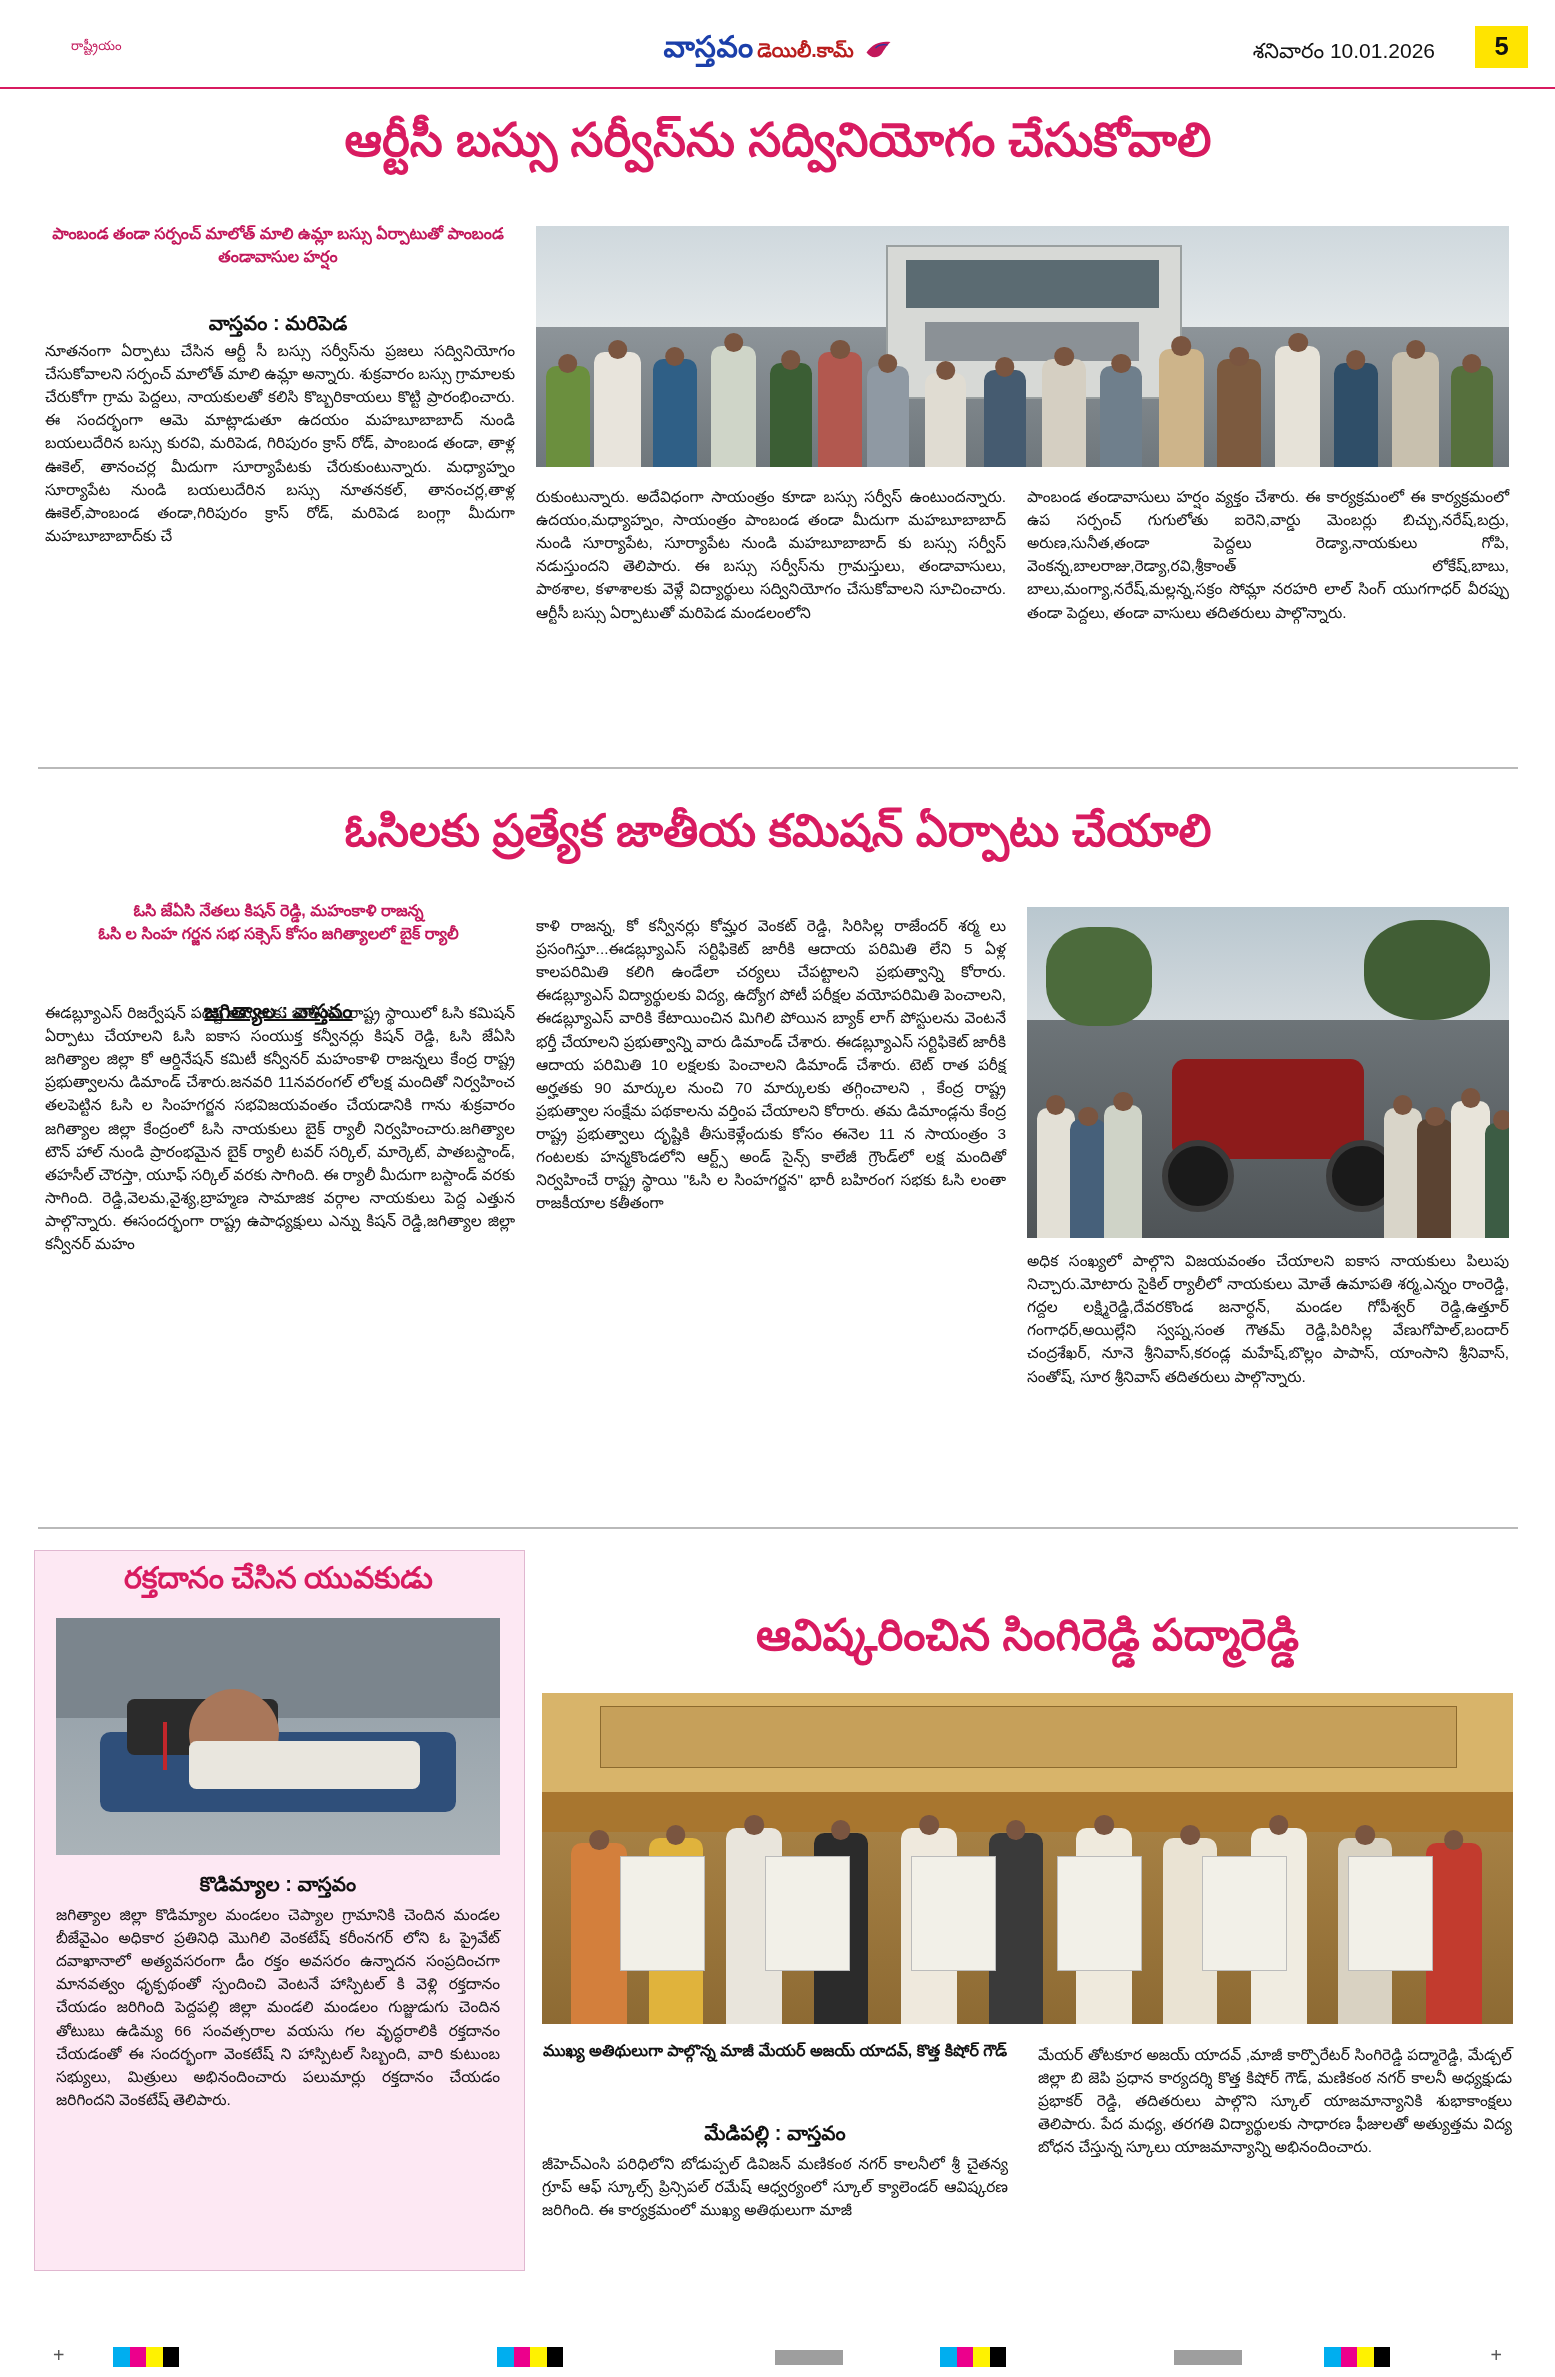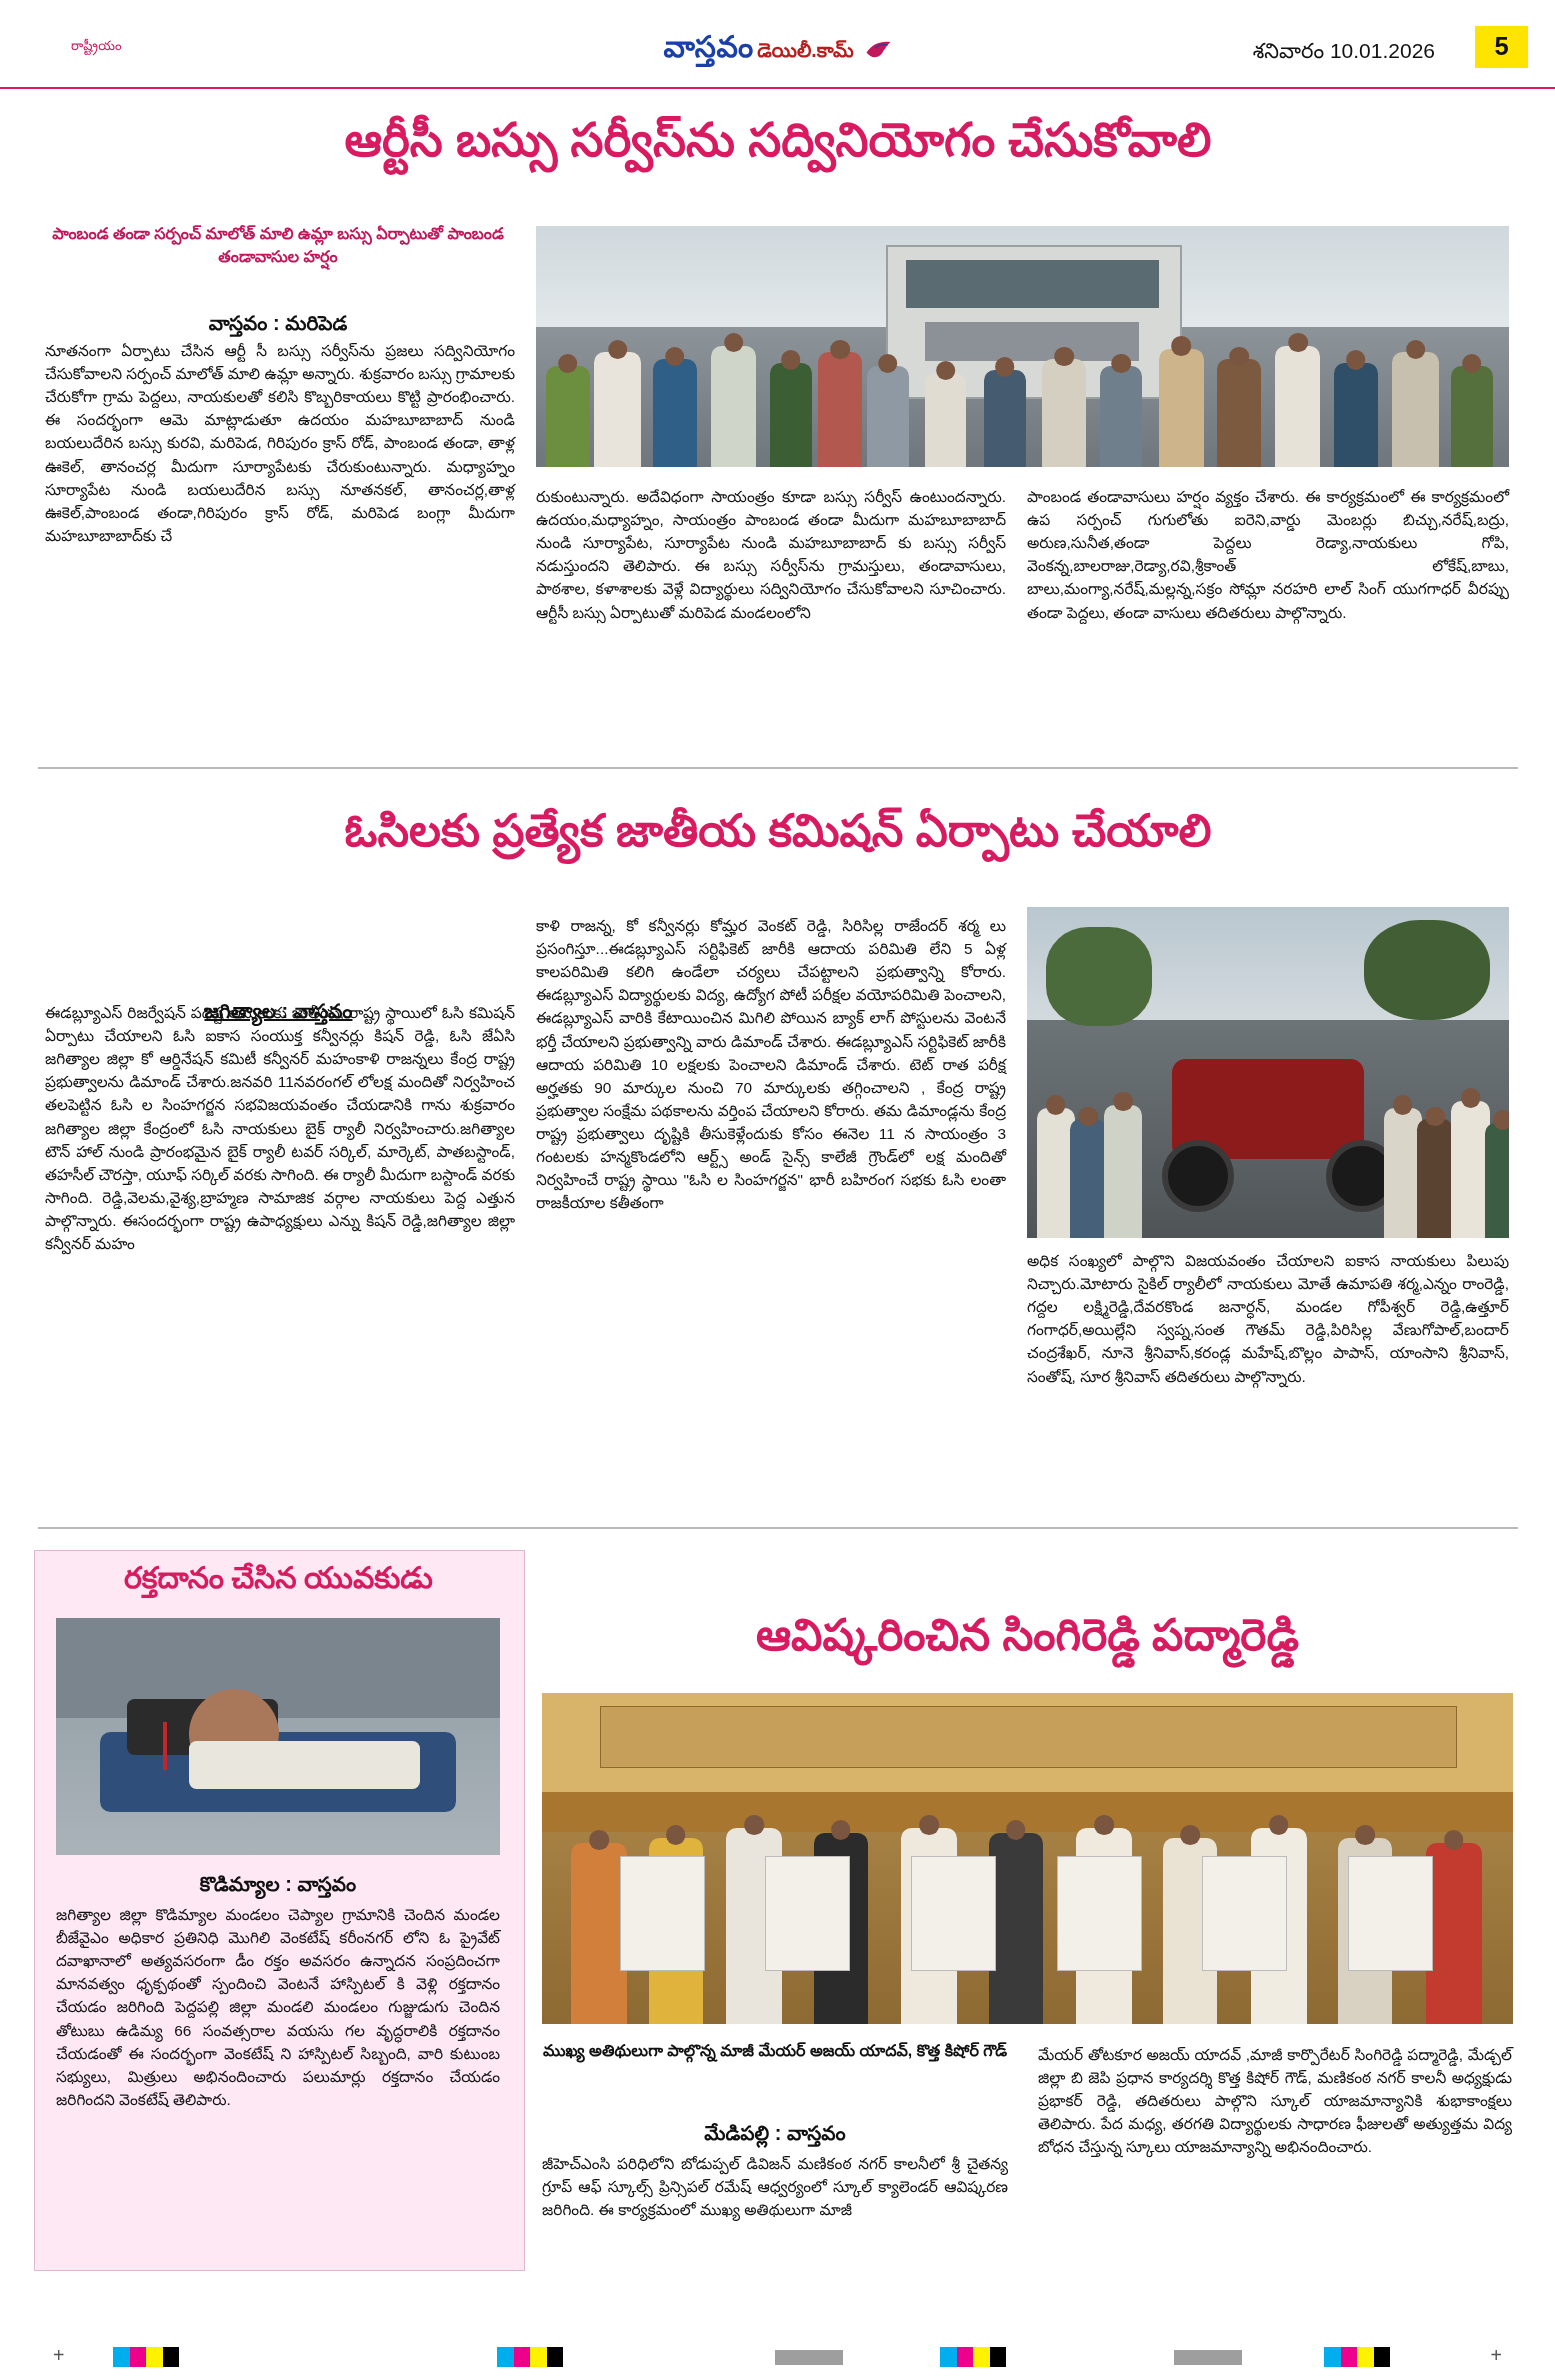--- a/index.html
+++ b/index.html
@@ -166,20 +166,22 @@
       <i style="left:82%;width:44px;height:60%;background:#2f4e68"></i>
       <i style="left:88%;width:47px;height:66%;background:#c8c0ae"></i>
       <i style="left:94%;width:42px;height:58%;background:#56703d"></i>
     </div>
   </div>
 
   <div class="rule" style="left:38px; top:767px; width:1480px; height:2.3px;"></div>
 
   <div class="hl-red" id="story2-title">ఓసిలకు ప్రత్యేక జాతీయ కమిషన్ ఏర్పాటు చేయాలి</div>
 
+  <div class="kicker" id="s2-kicker" style="white-space:pre-line">ఓసి జేఏసి నేతలు కిషన్ రెడ్డి, మహంకాళి రాజన్న
+ఓసి ల సింహ గర్జన సభ సక్సెస్ కోసం జగిత్యాలలో బైక్ ర్యాలీ</div>
   <div class="byline" id="s2-byline">జగిత్యాల : వాస్తవం</div>
   <div class="body-col" id="s2-c1">ఈడబ్ల్యూఎస్ రిజర్వేషన్ పథిష్ట అమలుకు జాతీయ, రాష్ట్ర స్థాయిలో ఓసి కమిషన్ ఏర్పాటు చేయాలని ఓసి ఐకాస సంయుక్త కన్వీనర్లు కిషన్ రెడ్డి, ఓసి జేఏసి జగిత్యాల జిల్లా కో ఆర్డినేషన్ కమిటీ కన్వీనర్ మహంకాళి రాజన్నలు కేంద్ర రాష్ట్ర ప్రభుత్వాలను డిమాండ్ చేశారు.జనవరి 11నవరంగల్ లోలక్ష మందితో నిర్వహించ తలపెట్టిన ఓసి ల సింహగర్జన సభవిజయవంతం చేయడానికి గాను శుక్రవారం జగిత్యాల జిల్లా కేంద్రంలో ఓసి నాయకులు బైక్ ర్యాలీ నిర్వహించారు.జగిత్యాల టౌన్ హాల్ నుండి ప్రారంభమైన బైక్ ర్యాలీ టవర్ సర్కిల్, మార్కెట్, పాతబస్టాండ్, తహసీల్ చౌరస్తా, యూఫ్ సర్కిల్ వరకు సాగింది. ఈ ర్యాలీ మీదుగా బస్టాండ్ వరకు సాగింది. రెడ్డి,వెలమ,వైశ్య,బ్రాహ్మణ సామాజిక వర్గాల నాయకులు పెద్ద ఎత్తున పాల్గొన్నారు. ఈసందర్భంగా రాష్ట్ర ఉపాధ్యక్షులు ఎన్ను కిషన్ రెడ్డి,జగిత్యాల జిల్లా కన్వీనర్ మహం</div>
   <div class="body-col" id="s2-c2">కాళి రాజన్న, కో కన్వీనర్లు కోమ్హర వెంకట్ రెడ్డి, సిరిసిల్ల రాజేందర్ శర్మ లు ప్రసంగిస్తూ...ఈడబ్ల్యూఎస్ సర్టిఫికెట్ జారీకి ఆదాయ పరిమితి లేని 5 ఏళ్ల కాలపరిమితి కలిగి ఉండేలా చర్యలు చేపట్టాలని ప్రభుత్వాన్ని కోరారు. ఈడబ్ల్యూఎస్ విద్యార్థులకు విద్య, ఉద్యోగ పోటీ పరీక్షల వయోపరిమితి పెంచాలని, ఈడబ్ల్యూఎస్ వారికి కేటాయించిన మిగిలి పోయిన బ్యాక్ లాగ్ పోస్టులను వెంటనే భర్తీ చేయాలని ప్రభుత్వాన్ని వారు డిమాండ్ చేశారు. ఈడబ్ల్యూఎస్ సర్టిఫికెట్ జారీకి ఆదాయ పరిమితి 10 లక్షలకు పెంచాలని డిమాండ్ చేశారు. టెట్ రాత పరీక్ష అర్హతకు 90 మార్కుల నుంచి 70 మార్కులకు తగ్గించాలని , కేంద్ర రాష్ట్ర ప్రభుత్వాల సంక్షేమ పథకాలను వర్తింప చేయాలని కోరారు. తమ డిమాండ్లను కేంద్ర రాష్ట్ర ప్రభుత్వాలు దృష్టికి తీసుకెళ్లేందుకు కోసం ఈనెల 11 న సాయంత్రం 3 గంటలకు హన్మకొండలోని ఆర్ట్స్ అండ్ సైన్స్ కాలేజీ గ్రౌండ్‌లో లక్ష మందితో నిర్వహించే రాష్ట్ర స్థాయి "ఓసి ల సింహగర్జన" భారీ బహిరంగ సభకు ఓసి లంతా రాజకీయాల కతీతంగా</div>
 
   <div class="photo" id="s2-photo">
     <div class="sky" style="background:linear-gradient(#b9c7cf,#d3dade);height:34%"></div>
     <div class="ground" style="background:linear-gradient(#6d7478,#4f5457);height:66%"></div>
 
     <div style="position:absolute;left:4%;top:6%;width:22%;height:30%;background:#4c6b3c;border-radius:40%"></div>
     <div style="position:absolute;left:70%;top:4%;width:26%;height:30%;background:#415e35;border-radius:45%"></div>

